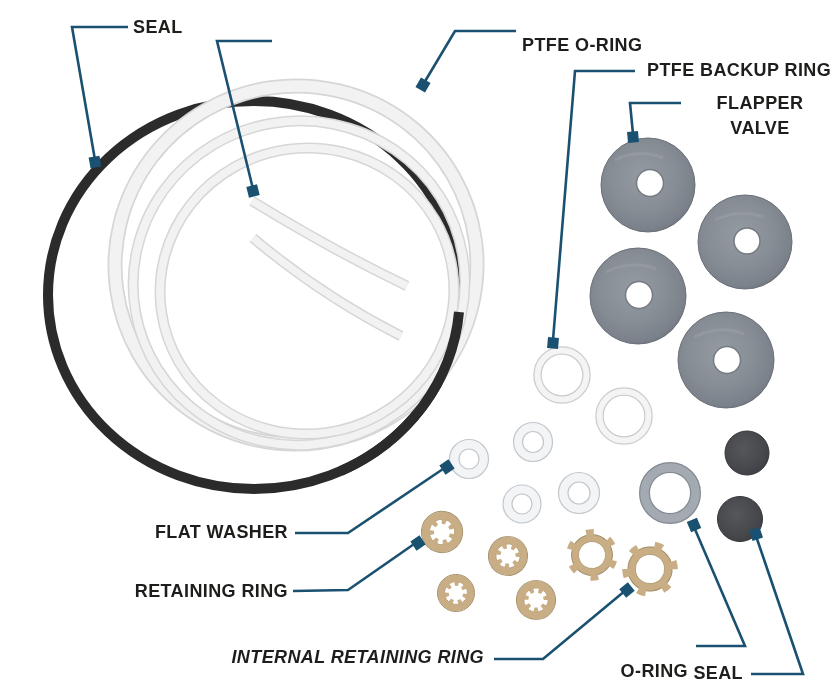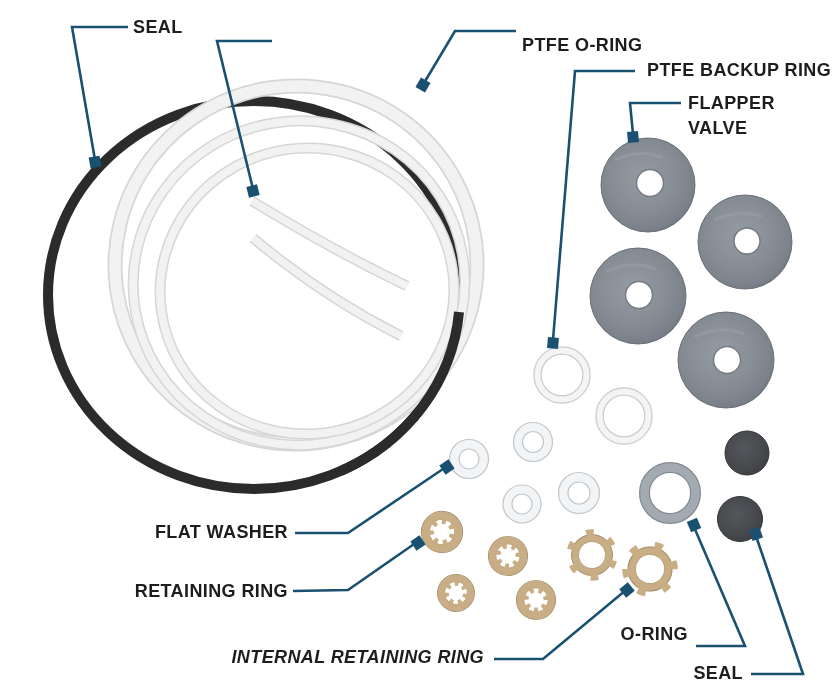--- a/index.html
+++ b/index.html
@@ -190,19 +190,19 @@
     <rect class="marker" x="-5.5" y="-5.5" width="11" height="11" transform="translate(447,467) rotate(-34)"></rect>
     <rect class="marker" x="-5.5" y="-5.5" width="11" height="11" transform="translate(418,543) rotate(-34)"></rect>
     <rect class="marker" x="-5.5" y="-5.5" width="11" height="11" transform="translate(627,590) rotate(-39)"></rect>
     <rect class="marker" x="-5.5" y="-5.5" width="11" height="11" transform="translate(694,525) rotate(67)"></rect>
     <rect class="marker" x="-5.5" y="-5.5" width="11" height="11" transform="translate(756,534) rotate(71)"></rect>
   </svg>
 
   <div class="label" style="left:133px;top:17px;">SEAL</div>
   <div class="label" style="left:522px;top:35px;">PTFE O-RING</div>
   <div class="label" style="left:647px;top:60px;">PTFE BACKUP RING</div>
-  <div class="label wrap" style="left:688px;top:91px;width:96px;">FLAPPER VALVE</div>
+  <div class="label wrap" style="left:712px;top:91px;width:96px;text-align:center;">FLAPPER VALVE</div>
   <div class="label r" style="right:552px;top:522px;">FLAT WASHER</div>
   <div class="label r" style="right:552px;top:581px;">RETAINING RING</div>
   <div class="label r" style="right:356px;top:647px;font-style:italic;">INTERNAL RETAINING RING</div>
-  <div class="label r" style="right:152px;top:624px;">O-RING</div>
+  <div class="label r" style="right:152px;top:661px;">O-RING</div>
   <div class="label r" style="right:97px;top:663px;">SEAL</div>
 </div>
 
 </body></html>

